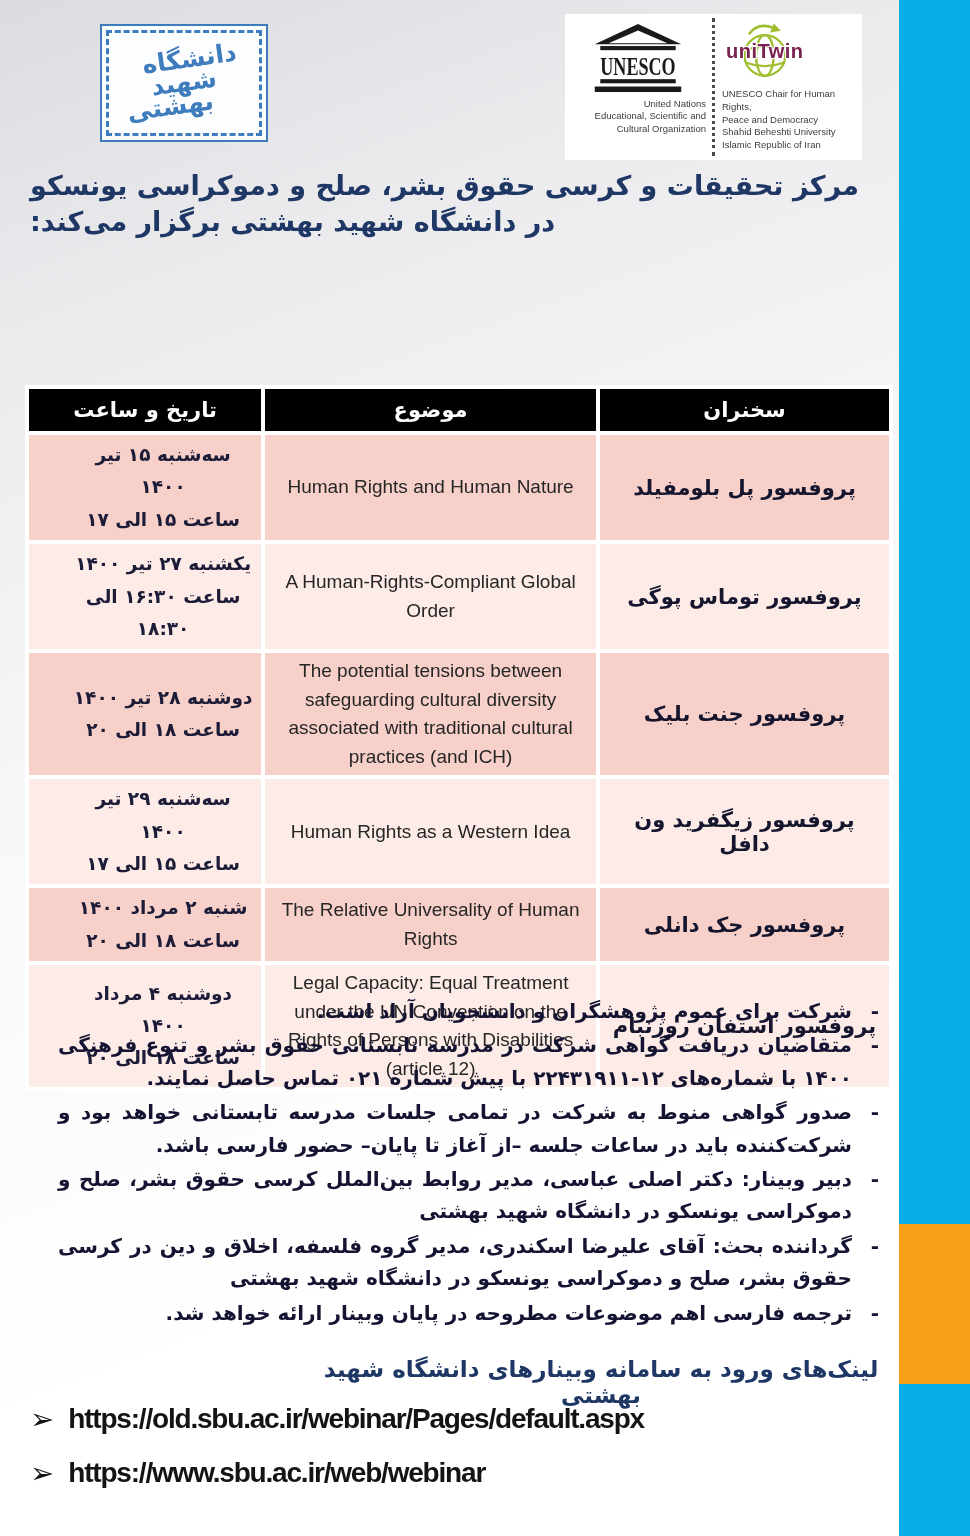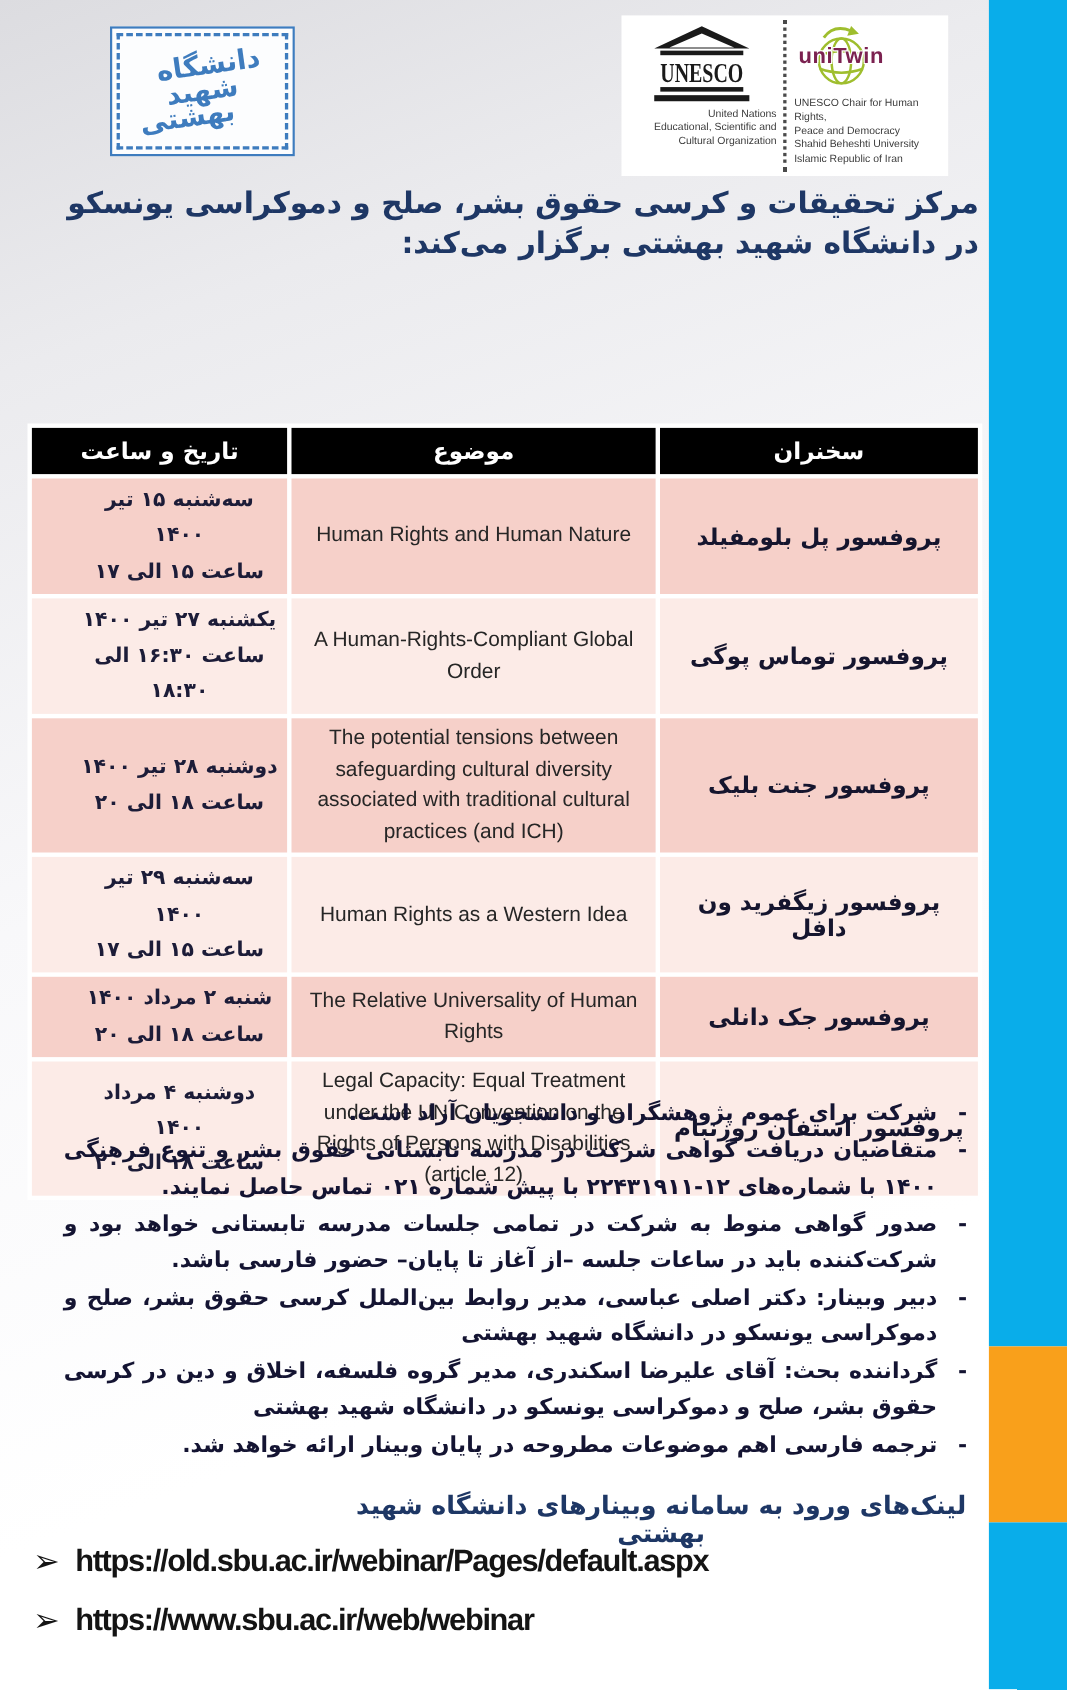--- a/index.html
+++ b/index.html
@@ -36,21 +36,21 @@
   .unitwin-col { flex:1; display:flex; flex-direction:column; padding:6px 2px 0 4px; }
   .unitwin-logo { position:relative; height:62px; }
   .unitwin-globe { position:absolute; left:10px; top:0; }
   .unitwin-word { position:absolute; left:4px; top:20px; font-size:20px; font-weight:bold;
     color:#7B2150; font-family:"Liberation Sans",sans-serif; letter-spacing:0.5px;
     text-shadow:1px 1px 0 #fff,-1px -1px 0 #fff,1px -1px 0 #fff,-1px 1px 0 #fff;text-align:center; }
   .unitwin-caption { margin-top:6px; font-size:9.5px; line-height:1.35; color:#3c3c3c;
     font-family:"Liberation Sans",sans-serif; }
 
   
-  .org-heading { position:absolute; left:30px; right:80px; top:168px; text-align:right;
+  .org-heading { position:absolute; left:30px; right:80px; top:168px; text-align:left;
     color:#1E3765; font-weight:bold; font-size:27px; line-height:1.32; }
 
   
   .title-box { position:absolute; left:57px; top:255px; width:796px;
     border:4px dashed #F2A43C; padding:7px 8px 9px; text-align:center; }
   .title-fa { font-size:27px; font-weight:bold; color:#1E3765; }
   .title-en { font-size:25px; font-weight:bold; color:#1E3765; margin-top:2px;
     font-family:"Liberation Sans",sans-serif; letter-spacing:-0.3px; }
 
   

